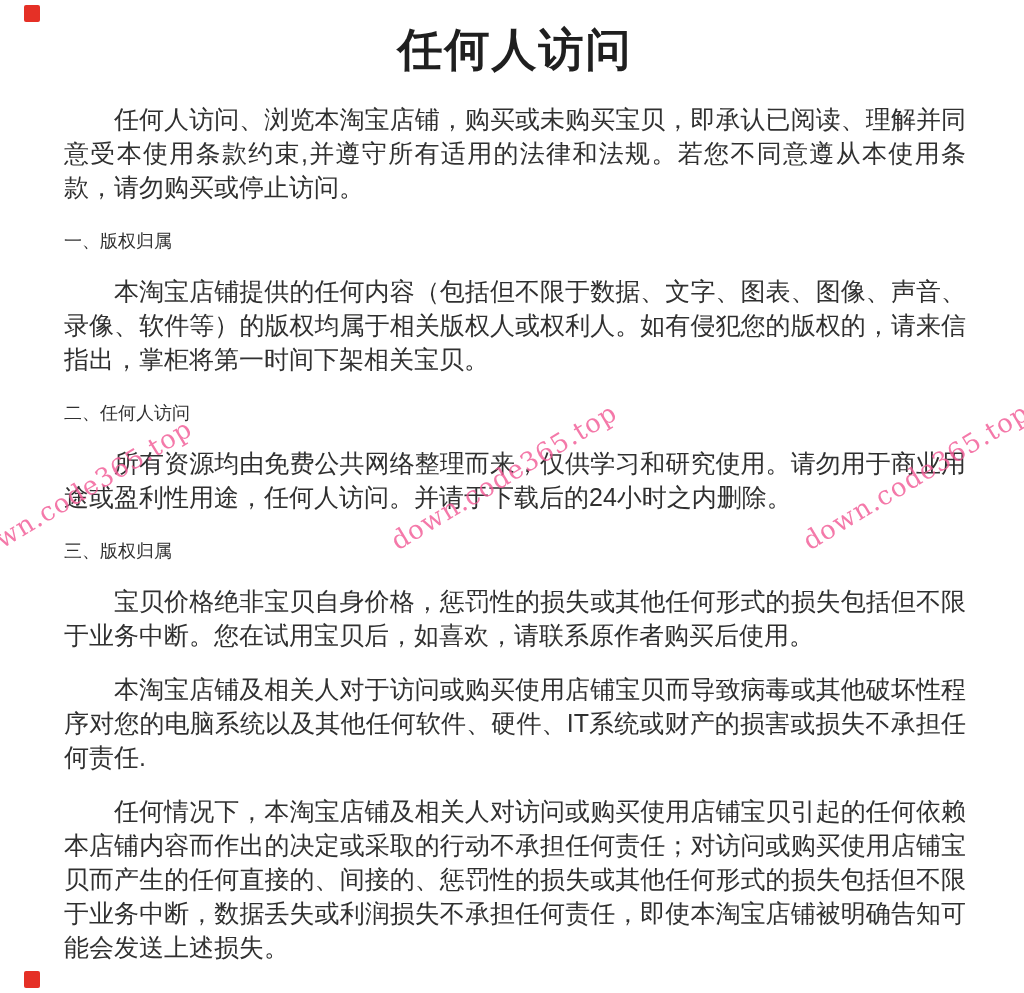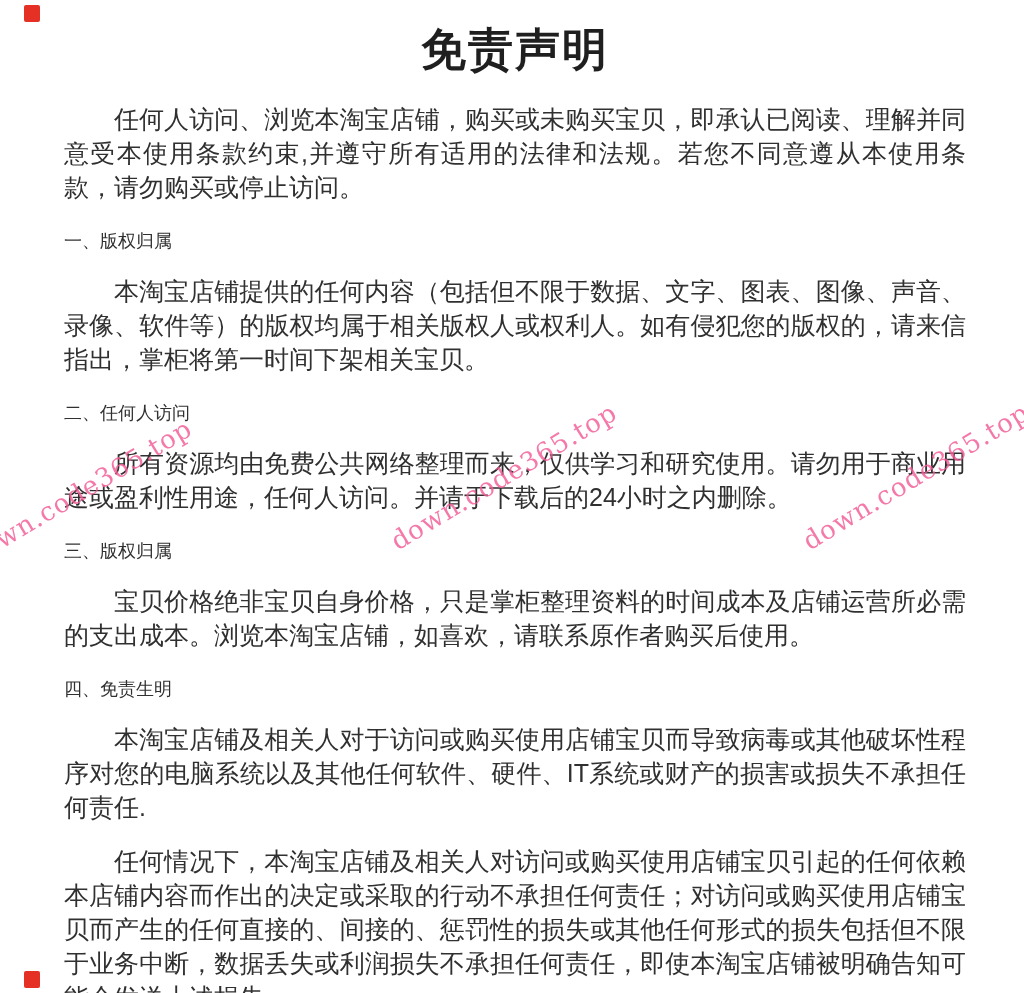--- a/index.html
+++ b/index.html
@@ -76,32 +76,31 @@
   .corner-mark.bottom { left: 24px; top: 971px; }
 </style>
 </head>
 <body>
 
 <div class="page">
 
   <div class="corner-mark top" style="background: rgb(229, 48, 38);"></div>
   <div class="corner-mark bottom" style="background: rgb(229, 48, 38);"></div>
 
-  <h1 class="doc-title">免责声明</h1>
+  <h1 class="doc-title">任何人访问</h1>
 
   <p class="para">任何人访问、浏览本淘宝店铺，购买或未购买宝贝，即承认已阅读、理解并同意受本使用条款约束,并遵守所有适用的法律和法规。若您不同意遵从本使用条款，请勿购买或停止访问。</p>
 
   <div id="sections">
       <h2 class="sec-heading">一、版权归属</h2>
       <p class="para">本淘宝店铺提供的任何内容（包括但不限于数据、文字、图表、图像、声音、录像、软件等）的版权均属于相关版权人或权利人。如有侵犯您的版权的，请来信指出，掌柜将第一时间下架相关宝贝。</p>
       <h2 class="sec-heading">二、任何人访问</h2>
       <p class="para">所有资源均由免费公共网络整理而来，仅供学习和研究使用。请勿用于商业用途或盈利性用途，任何人访问。并请于下载后的24小时之内删除。</p>
       <h2 class="sec-heading">三、版权归属</h2>
-      <p class="para">宝贝价格绝非宝贝自身价格，只是掌柜整理资料的时间成本及店铺运营所必需的支出成本。浏览本淘宝店铺，如喜欢，请联系原作者购买后使用。</p>
-      <h2 class="sec-heading">四、免责生明</h2>
+      <p class="para">宝贝价格绝非宝贝自身价格，惩罚性的损失或其他任何形式的损失包括但不限于业务中断。您在试用宝贝后，如喜欢，请联系原作者购买后使用。</p>
       <p class="para">本淘宝店铺及相关人对于访问或购买使用店铺宝贝而导致病毒或其他破坏性程序对您的电脑系统以及其他任何软件、硬件、IT系统或财产的损害或损失不承担任何责任.</p>
       <p class="para">任何情况下，本淘宝店铺及相关人对访问或购买使用店铺宝贝引起的任何依赖本店铺内容而作出的决定或采取的行动不承担任何责任；对访问或购买使用店铺宝贝而产生的任何直接的、间接的、惩罚性的损失或其他任何形式的损失包括但不限于业务中断，数据丢失或利润损失不承担任何责任，即使本淘宝店铺被明确告知可能会发送上述损失。</p>
     </div>
 
   <span class="wm wm-left" style="color: rgb(242, 92, 151);">down.code365.top</span>
   <span class="wm wm-center" style="color: rgb(242, 92, 151);">down.code365.top</span>
   <span class="wm wm-right" style="color: rgb(242, 92, 151);">down.code365.top</span>
 
 </div>
 

